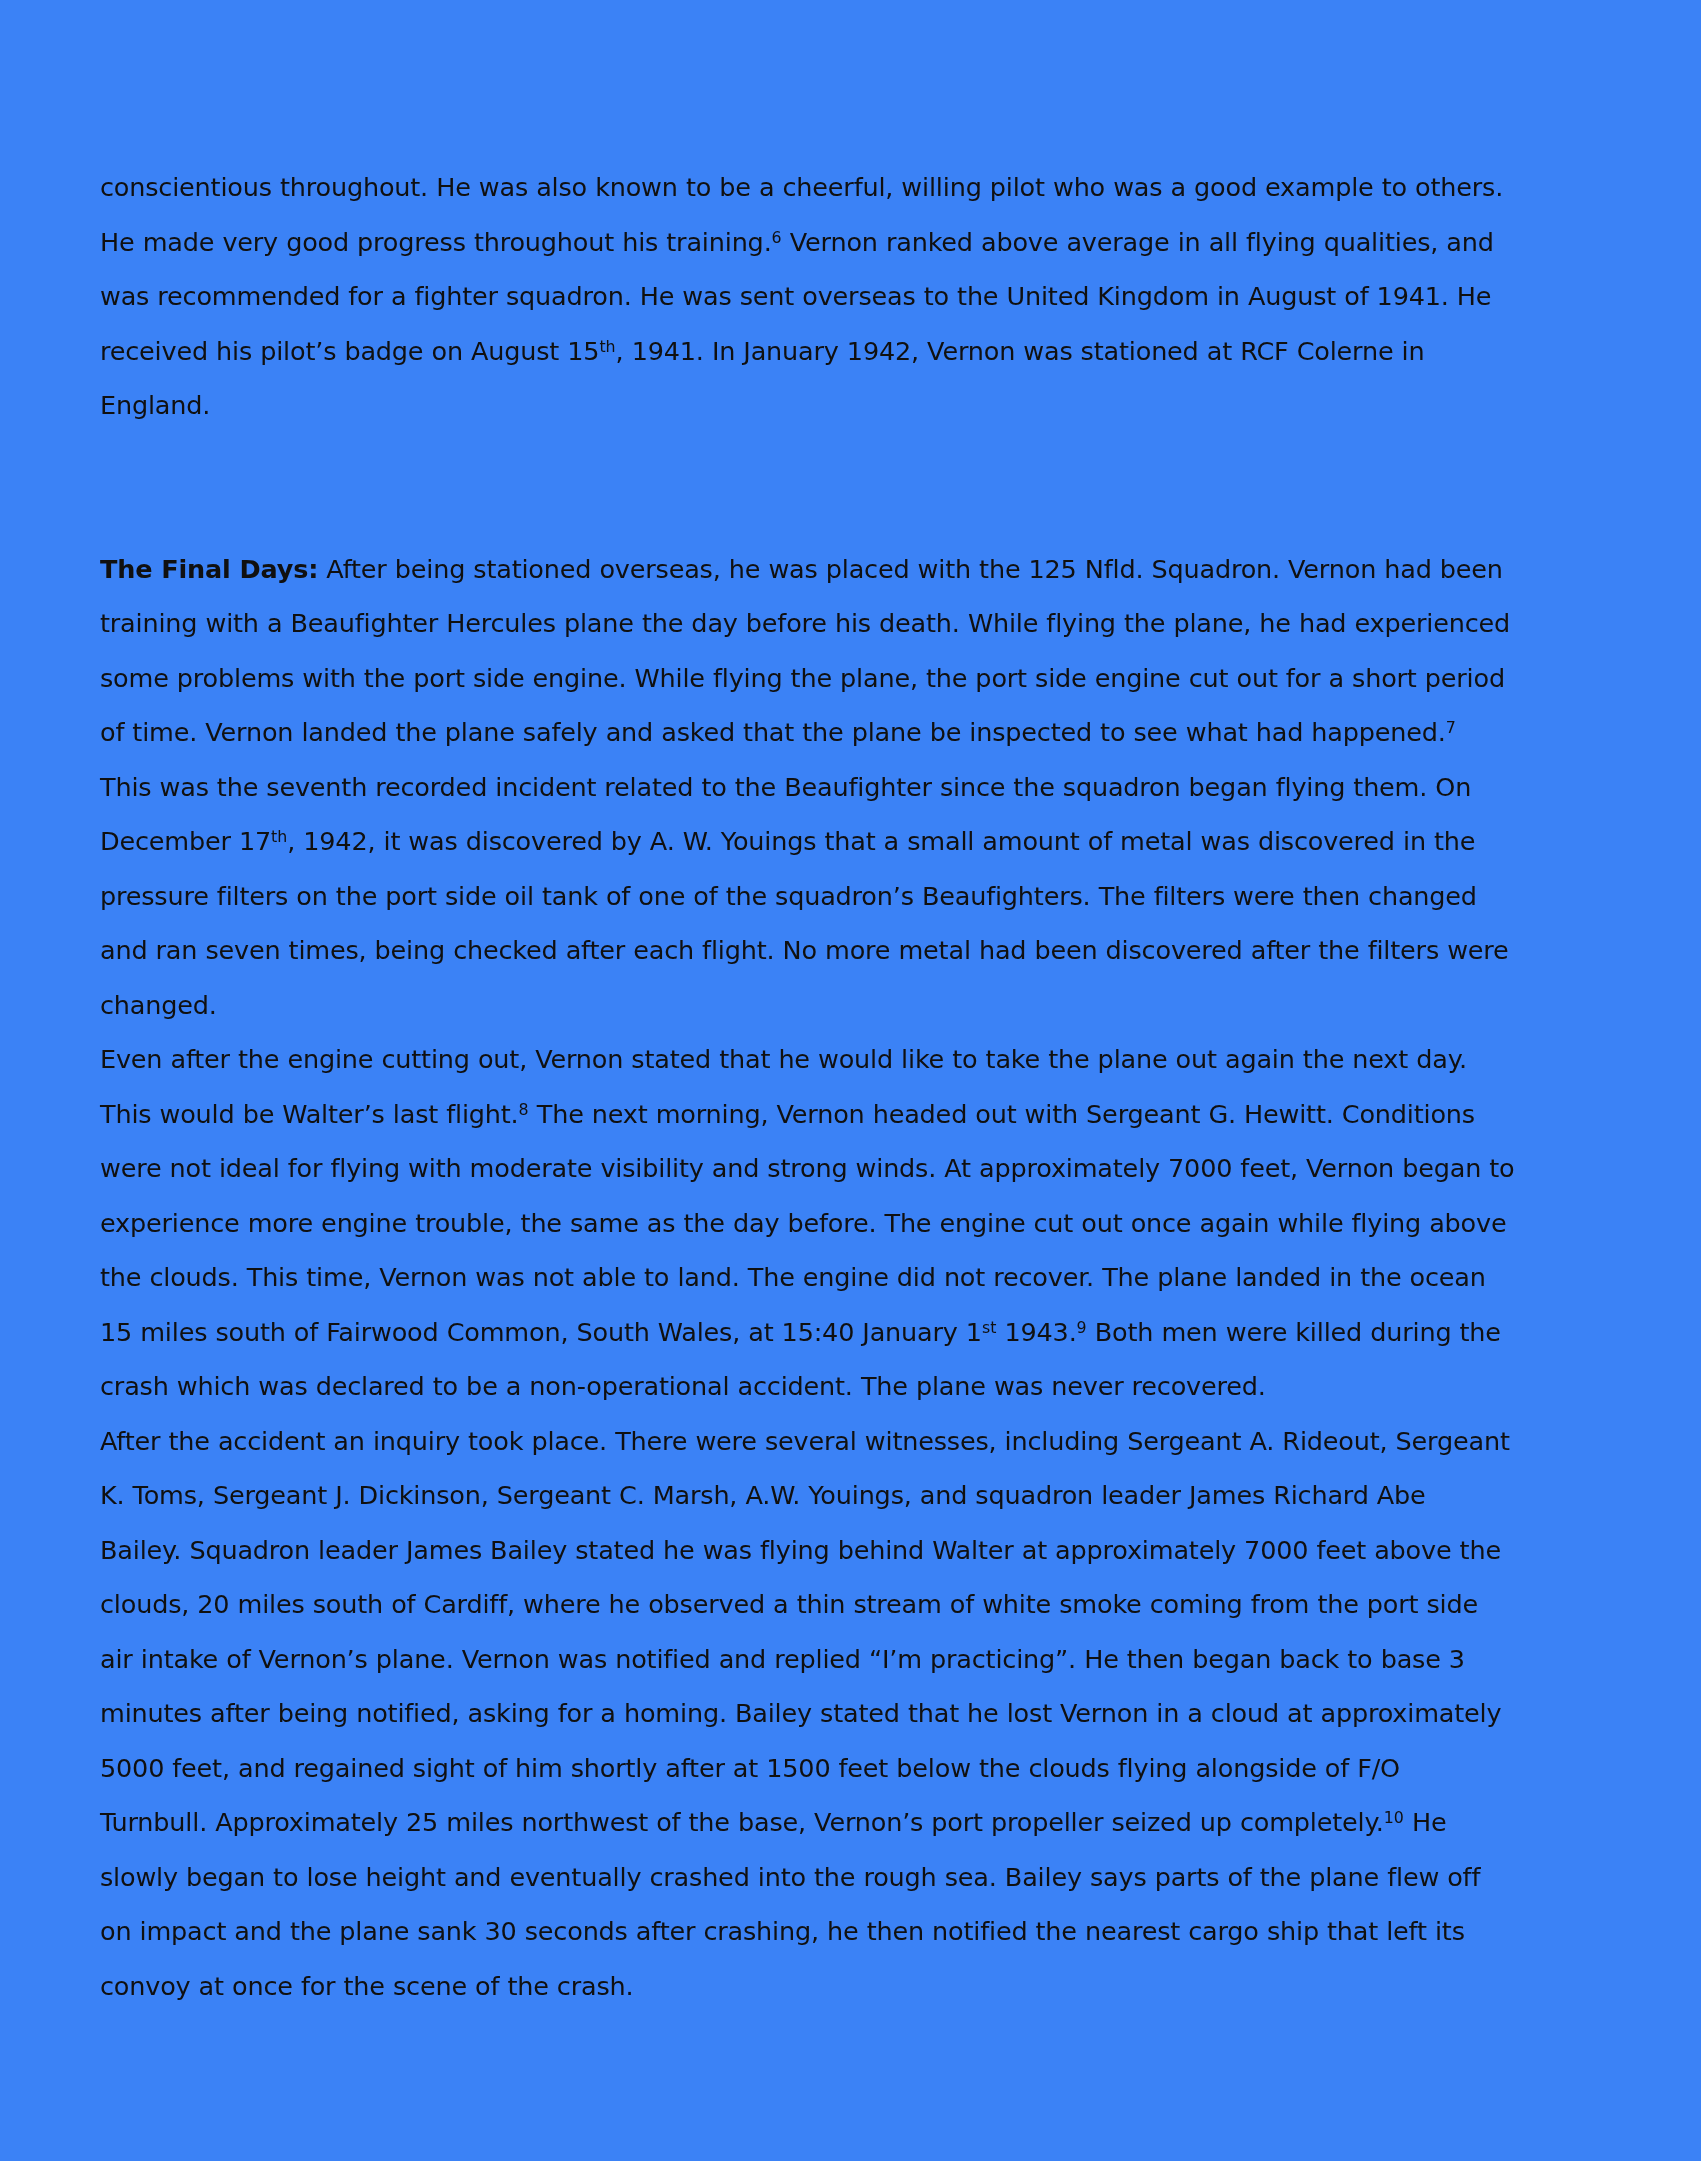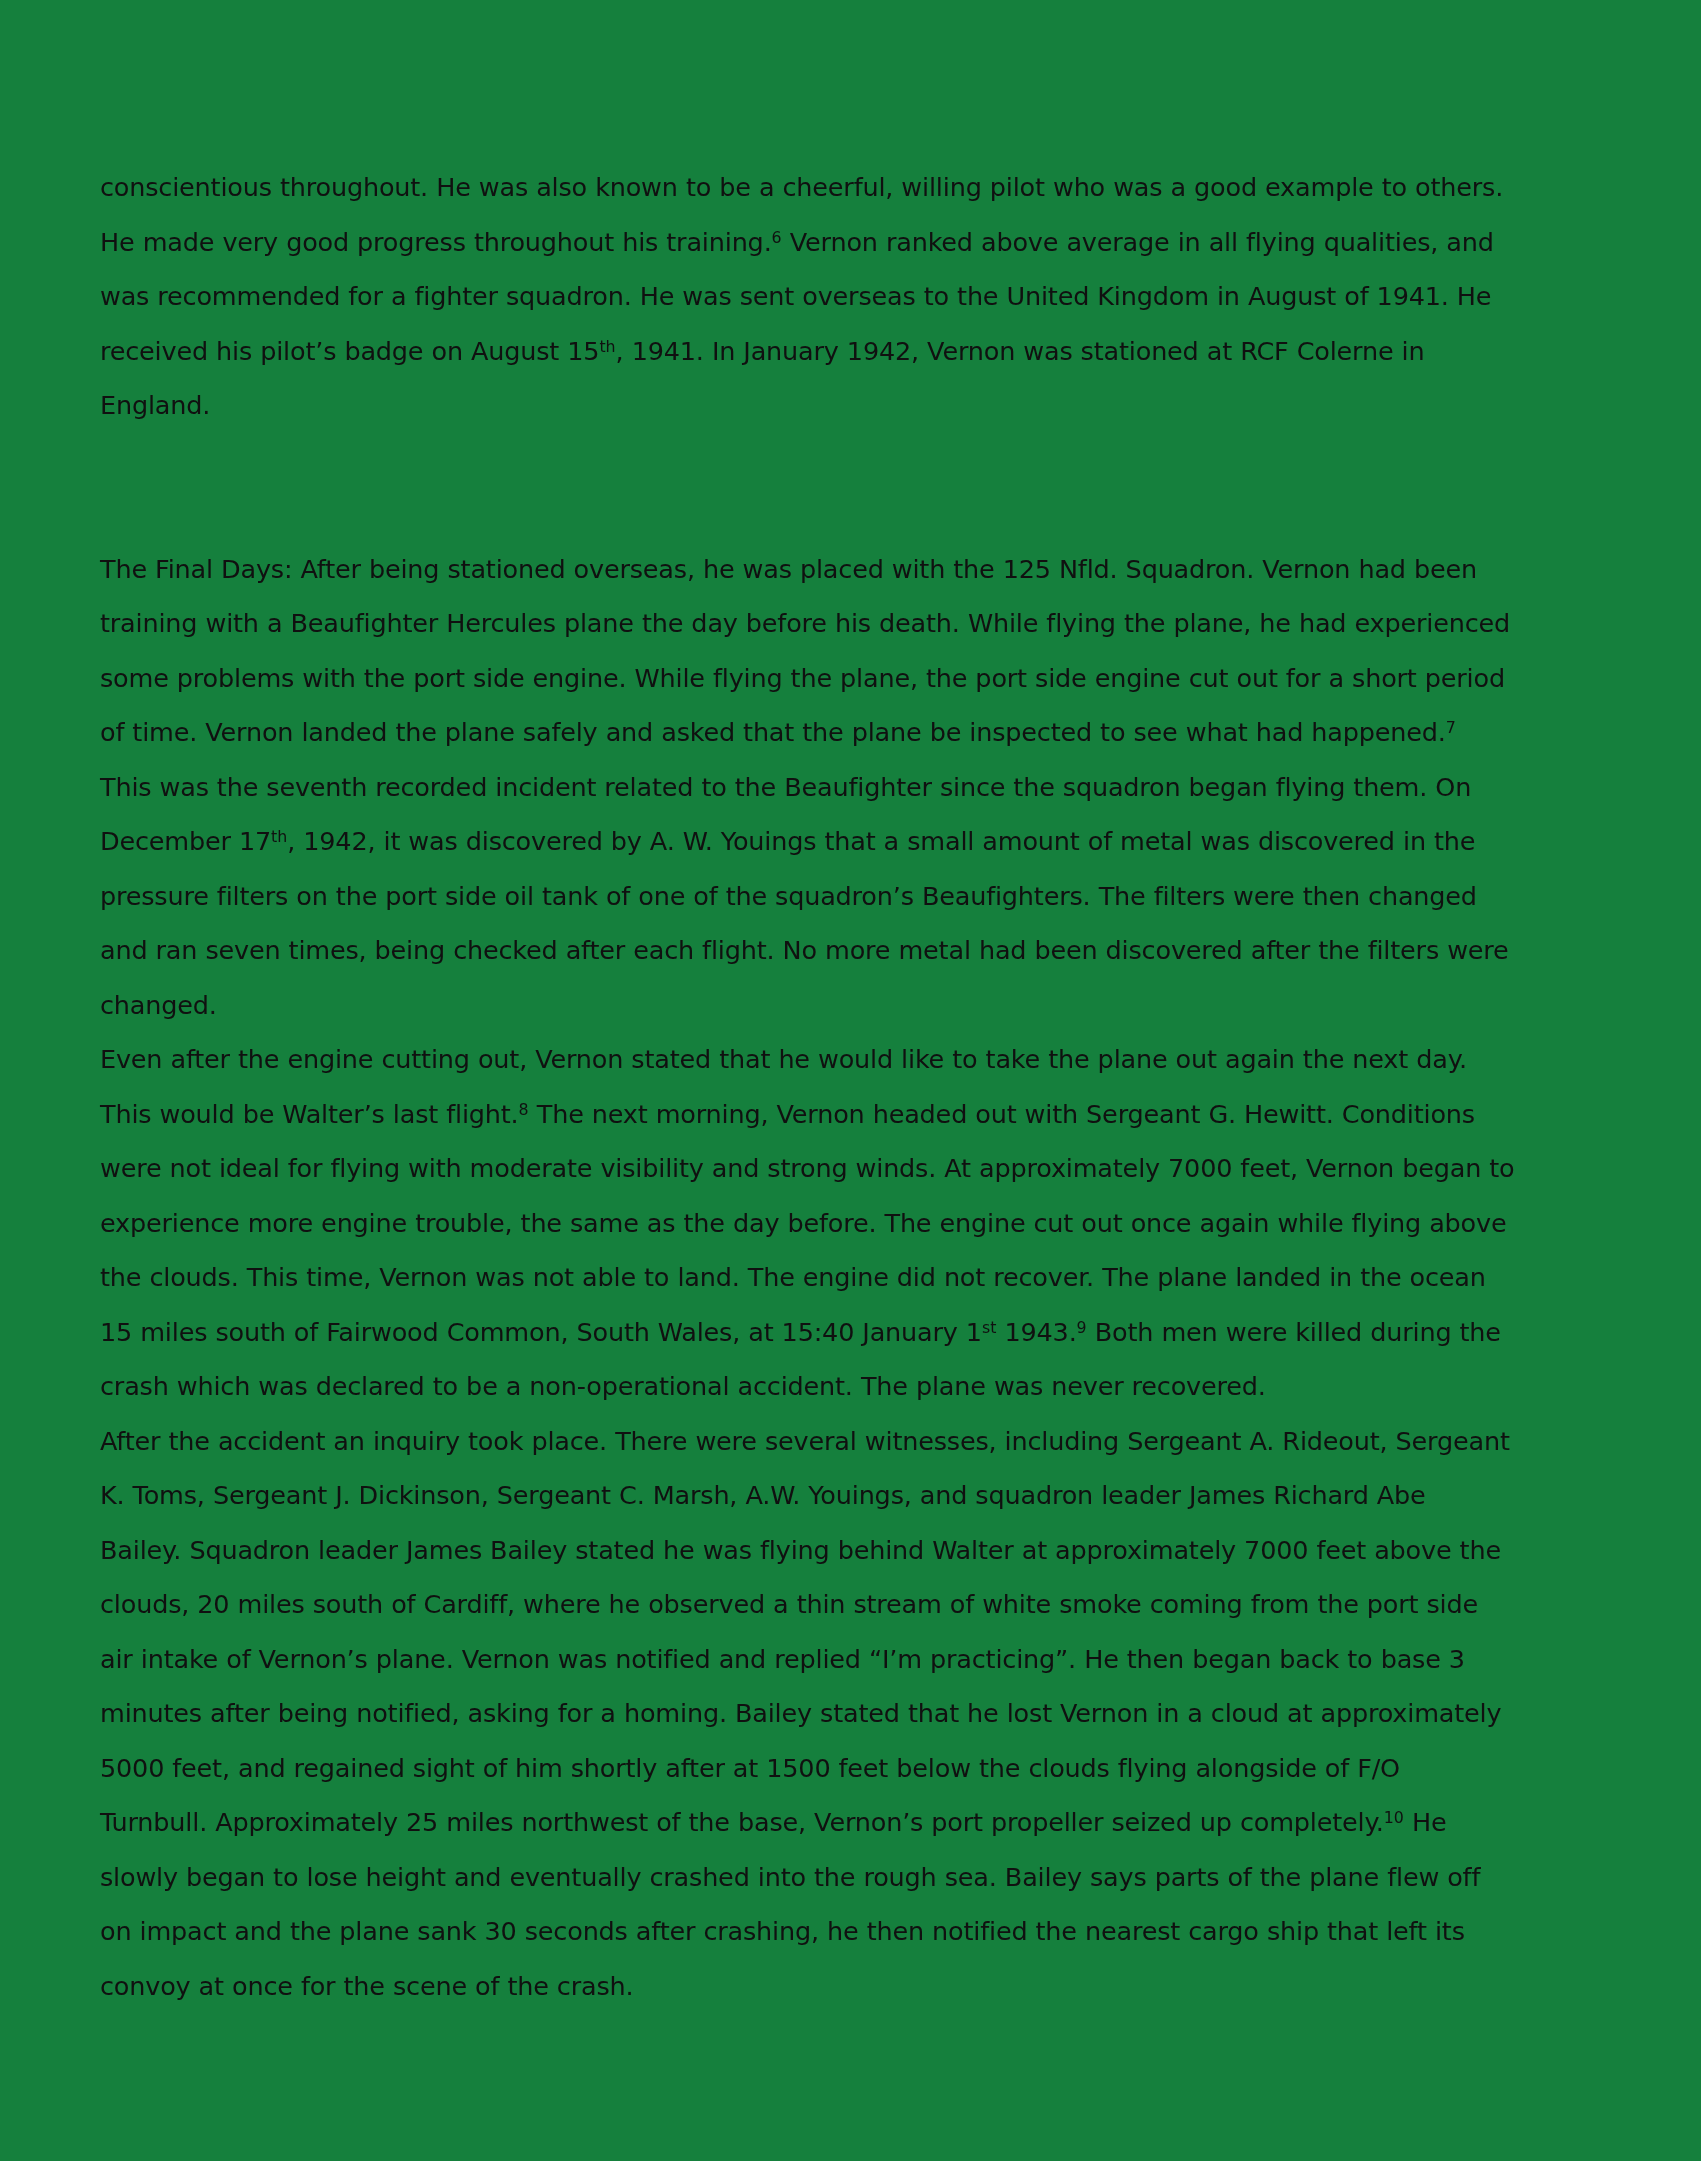--- a/index.html
+++ b/index.html
@@ -12,21 +12,21 @@
     width: 1701px;
     height: 2161px;
     font-family: "DejaVu Sans", sans-serif;
     color: #000000;
     overflow: hidden;
   }
   .page {
     position: relative;
     width: 1701px;
     height: 2161px;
-    background: #15803d;
+    background: #3b82f6;
     box-sizing: border-box;
     padding: 160px 186px 0 100px;
   }
   .body-text {
     font-family: "DejaVu Sans", sans-serif;
     font-size: 25.5px;
     line-height: 54.5px;
     color: #101010;
     text-align: left;
     letter-spacing: -0.18px;
@@ -35,21 +35,21 @@
   p {
     margin: 0 0 0 0;
   }
   p + p {
     margin-top: 0;
   }
   .gap-large {
     height: 109px;
   }
   .lead {
-    font-weight: normal;
+    font-weight: bold;
   }
   sup {
     font-size: 0.62em;
     line-height: 0;
     vertical-align: 0.52em;
     letter-spacing: 0;
   }
 </style>
 </head>
 <body>

